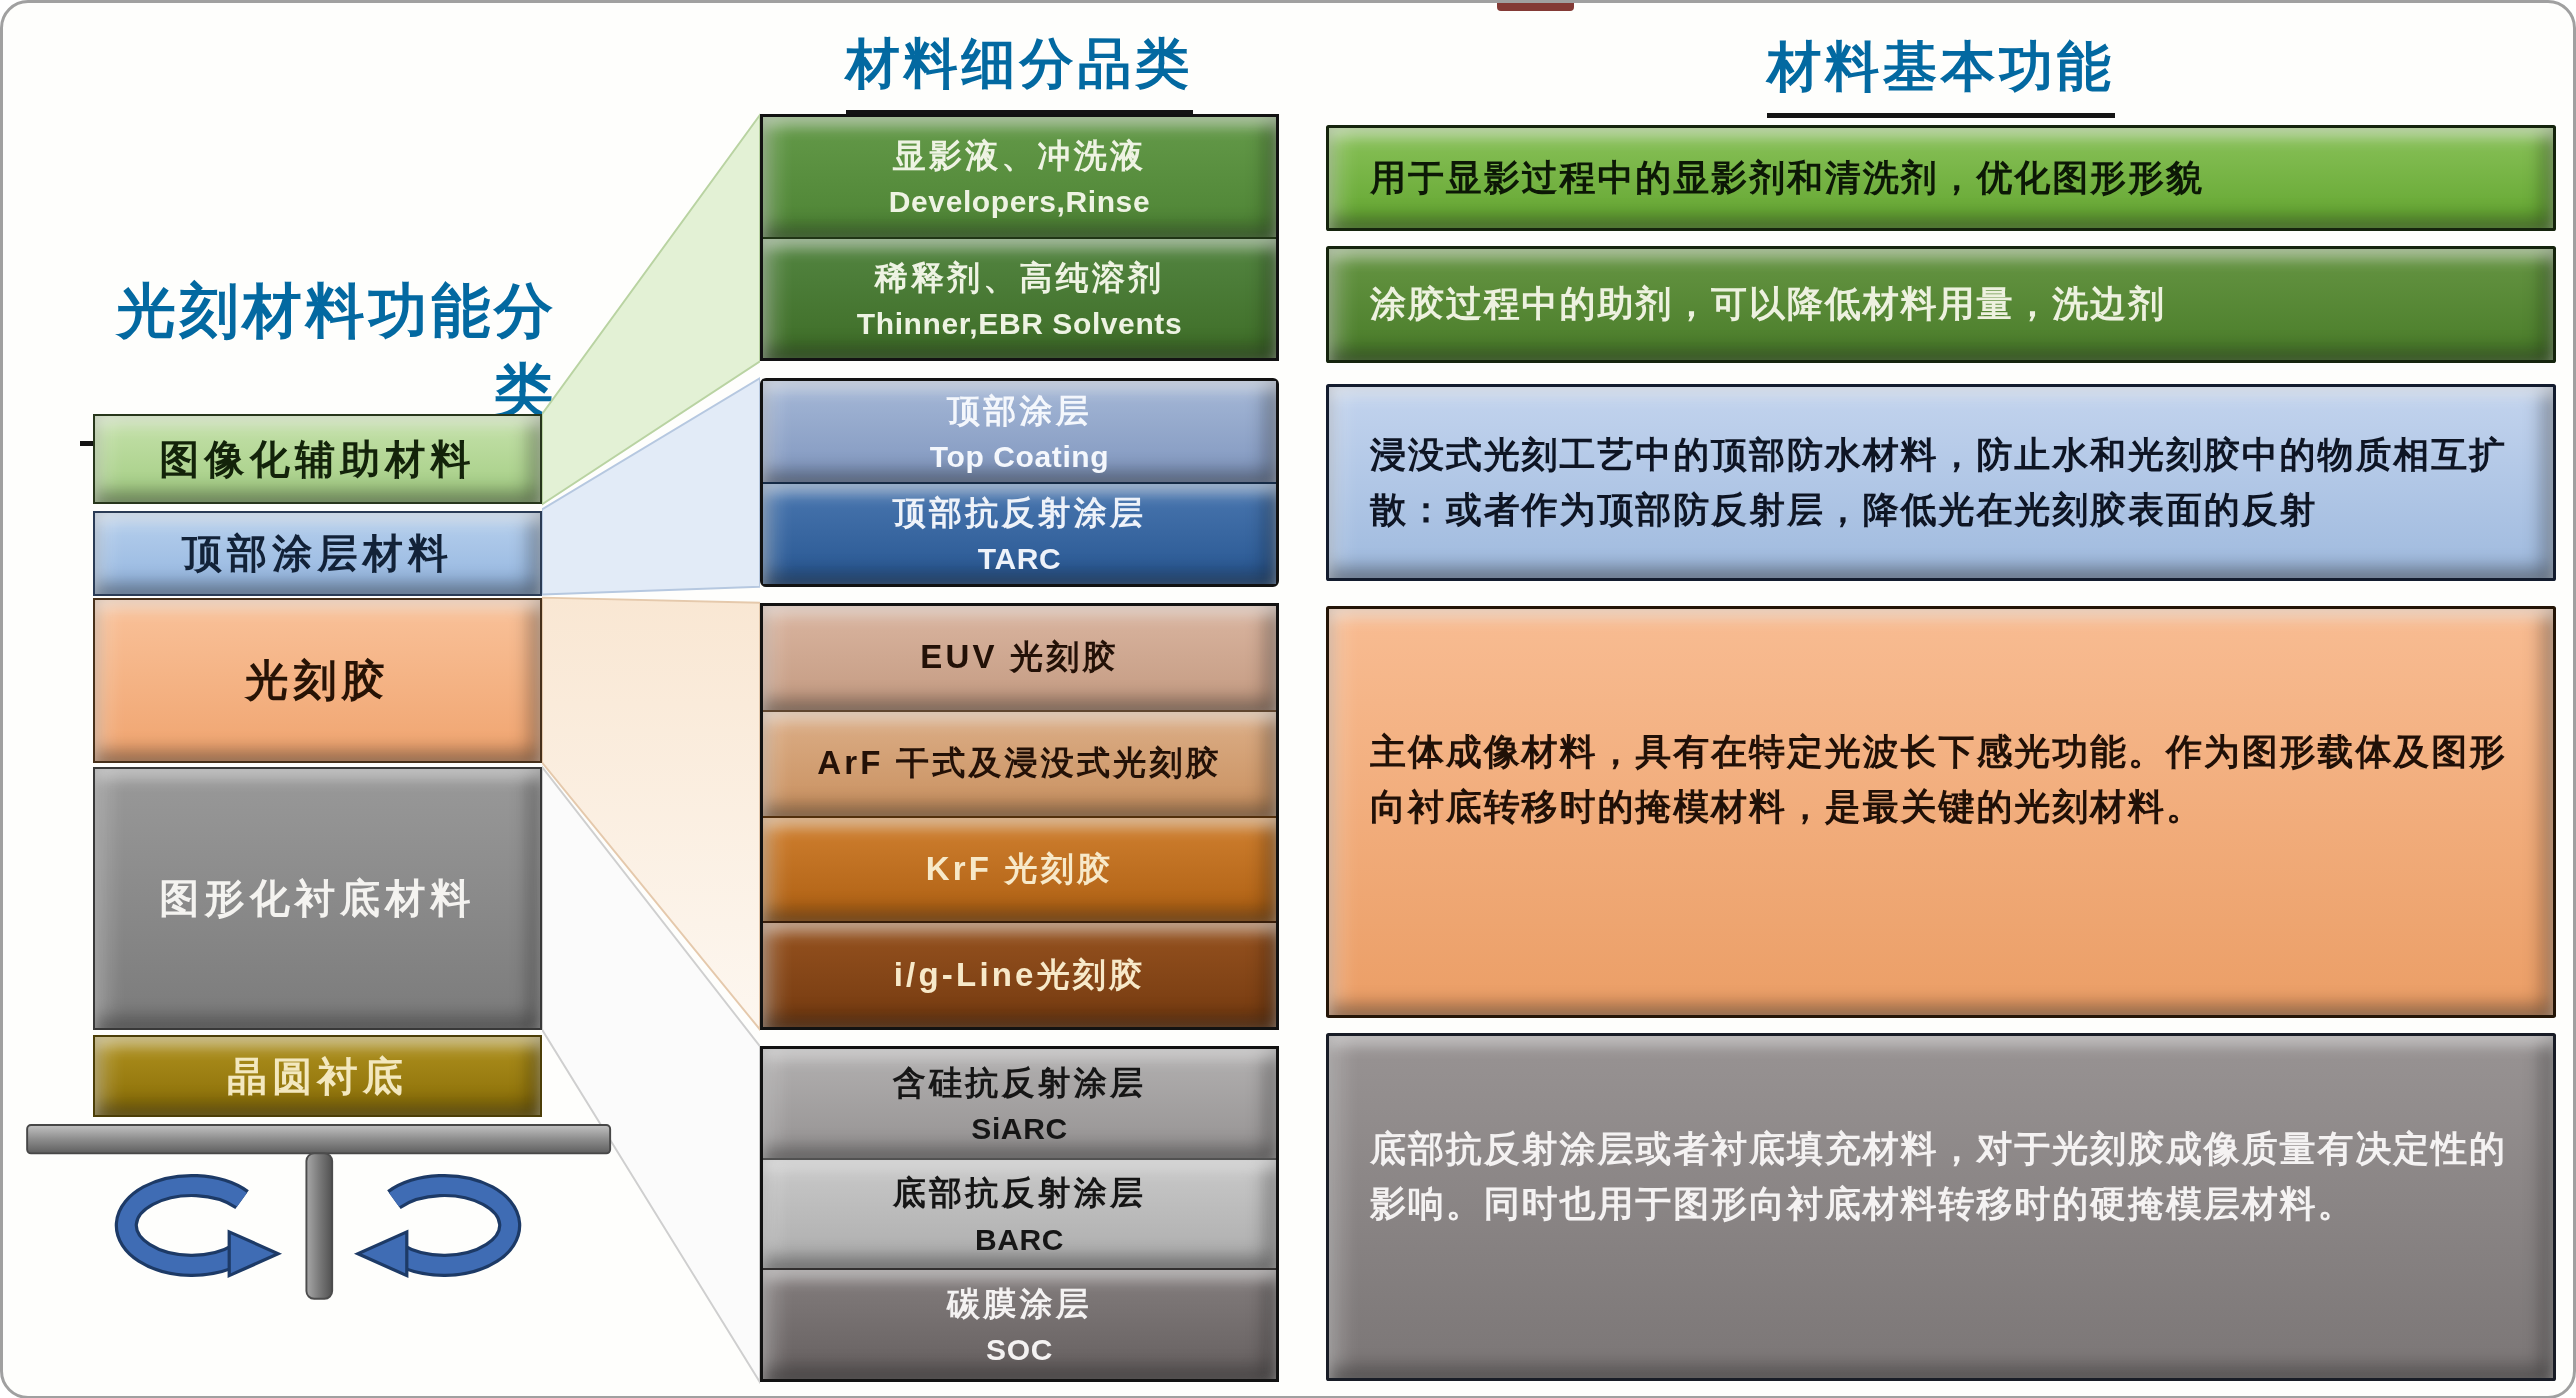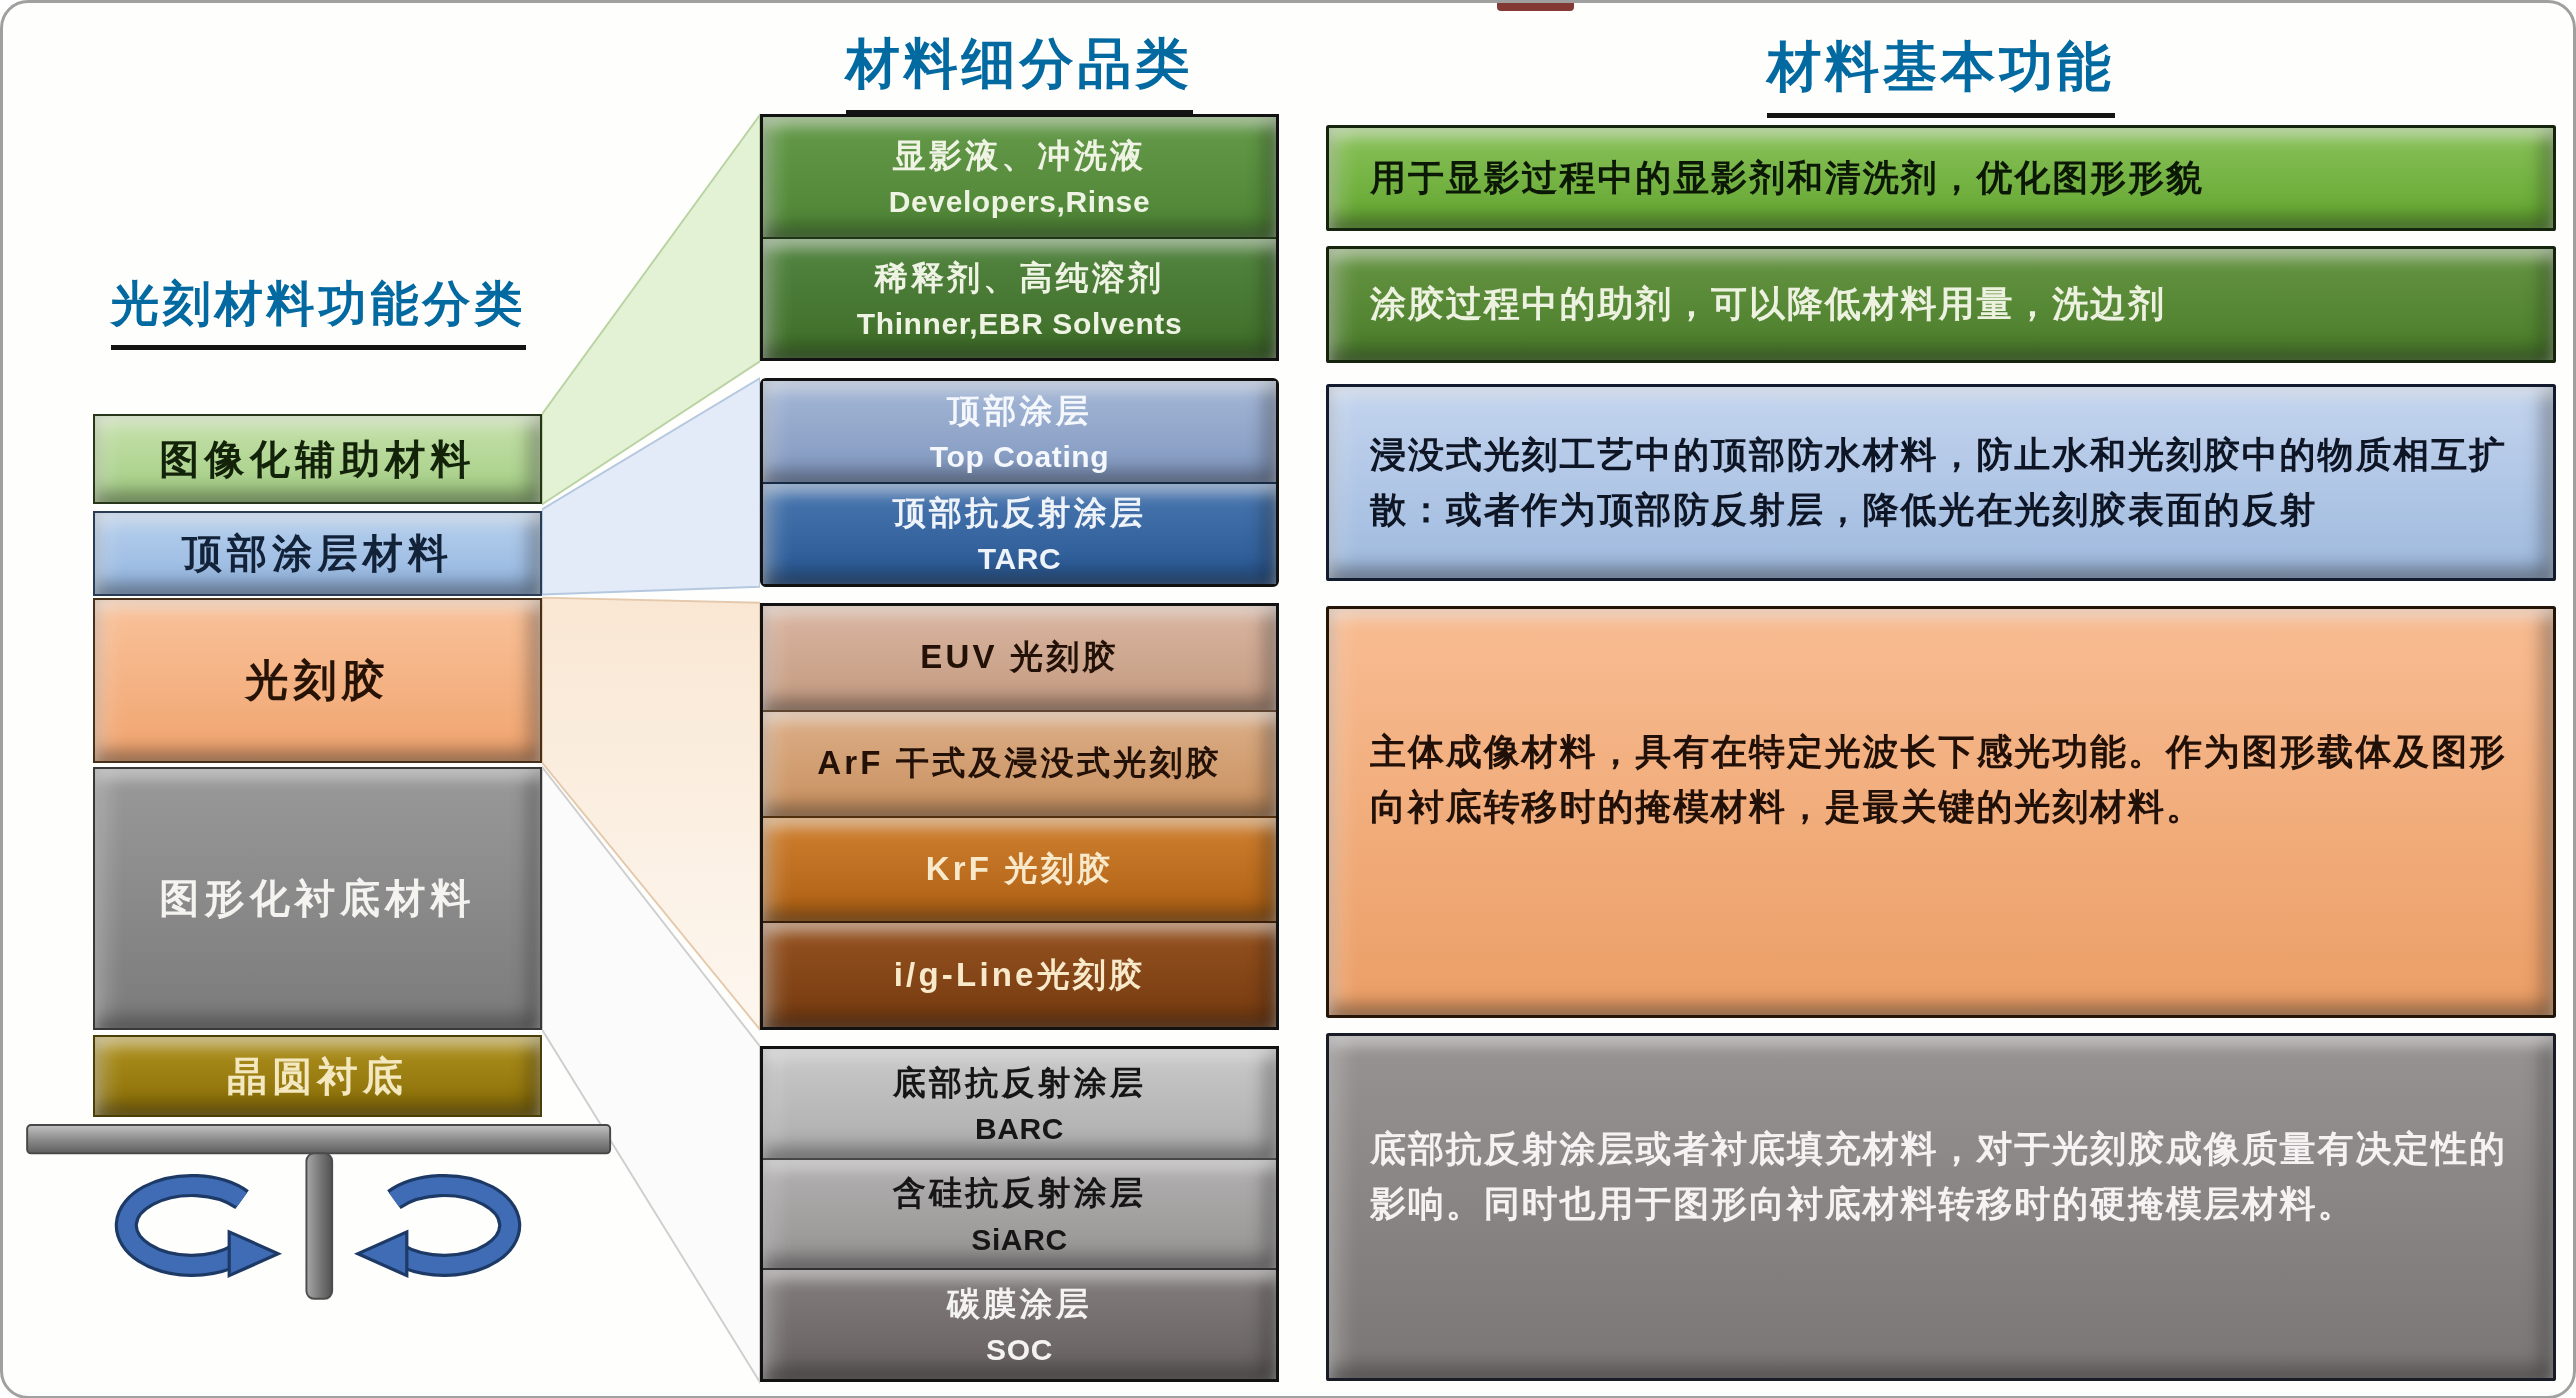--- a/index.html
+++ b/index.html
@@ -4,21 +4,21 @@
 <style>
   html,body{margin:0;padding:0;background:#ffffff;}
   .canvas{
     position:relative; width:2576px; height:1399px; box-sizing:border-box;
     background:#fefefc; border:3.9px solid #a0a0a0; border-radius:28px; overflow:hidden;
     font-family:"Liberation Sans","DejaVu Sans",sans-serif; font-weight:700;
   }
   
   .title{position:absolute; text-align:center; color:#0369a1;}
   .title .u{display:inline-block; border-bottom:5.2px solid #141414; padding-bottom:9px; letter-spacing:3.9px;}
-  #title-left{left:77px; top:269px; width:477px; font-size:48px;}
+  #title-left{left:77px; top:269px; width:477px; font-size:59px;text-align:right;}
   #title-mid{left:757px; top:24.5px; width:519px; font-size:54px;}
   #title-right{left:1323px; top:28px; width:1230px; font-size:54px;}
   
   .bevel{box-shadow:
       inset 0 10.3px 14px rgba(255,255,255,.42),
       inset 0 -11.6px 16.7px rgba(0,0,0,.30),
       inset 13px 0 18px rgba(255,255,255,.26),
       inset -13px 0 18px rgba(0,0,0,.24);}
   
   .stack{position:absolute; left:90px; top:411px; width:449px;}
@@ -174,28 +174,28 @@
     </div>
     <div class="mrow mr-krf bevel">
       <span class="zh">KrF 光刻胶</span>
     </div>
     <div class="mrow mr-ig bevel">
       <span class="zh">i/g-Line光刻胶</span>
     </div>
   </div>
 
   <div class="mgroup" id="mgroup-substrate">
+    <div class="mrow mr-siarc bevel">
+      <span class="zh">含硅抗反射涂层</span>
+      <span class="en">SiARC</span>
+    </div>
     <div class="mrow mr-barc bevel">
       <span class="zh">底部抗反射涂层</span>
       <span class="en">BARC</span>
     </div>
-    <div class="mrow mr-siarc bevel">
-      <span class="zh">含硅抗反射涂层</span>
-      <span class="en">SiARC</span>
-    </div>
     <div class="mrow mr-soc bevel">
       <span class="zh">碳膜涂层</span>
       <span class="en">SOC</span>
     </div>
   </div>
 
   <div class="fnbox bevel" id="fn-developer">
     <span>用于显影过程中的显影剂和清洗剂，优化图形形貌</span>
   </div>
   <div class="fnbox bevel" id="fn-thinner">

